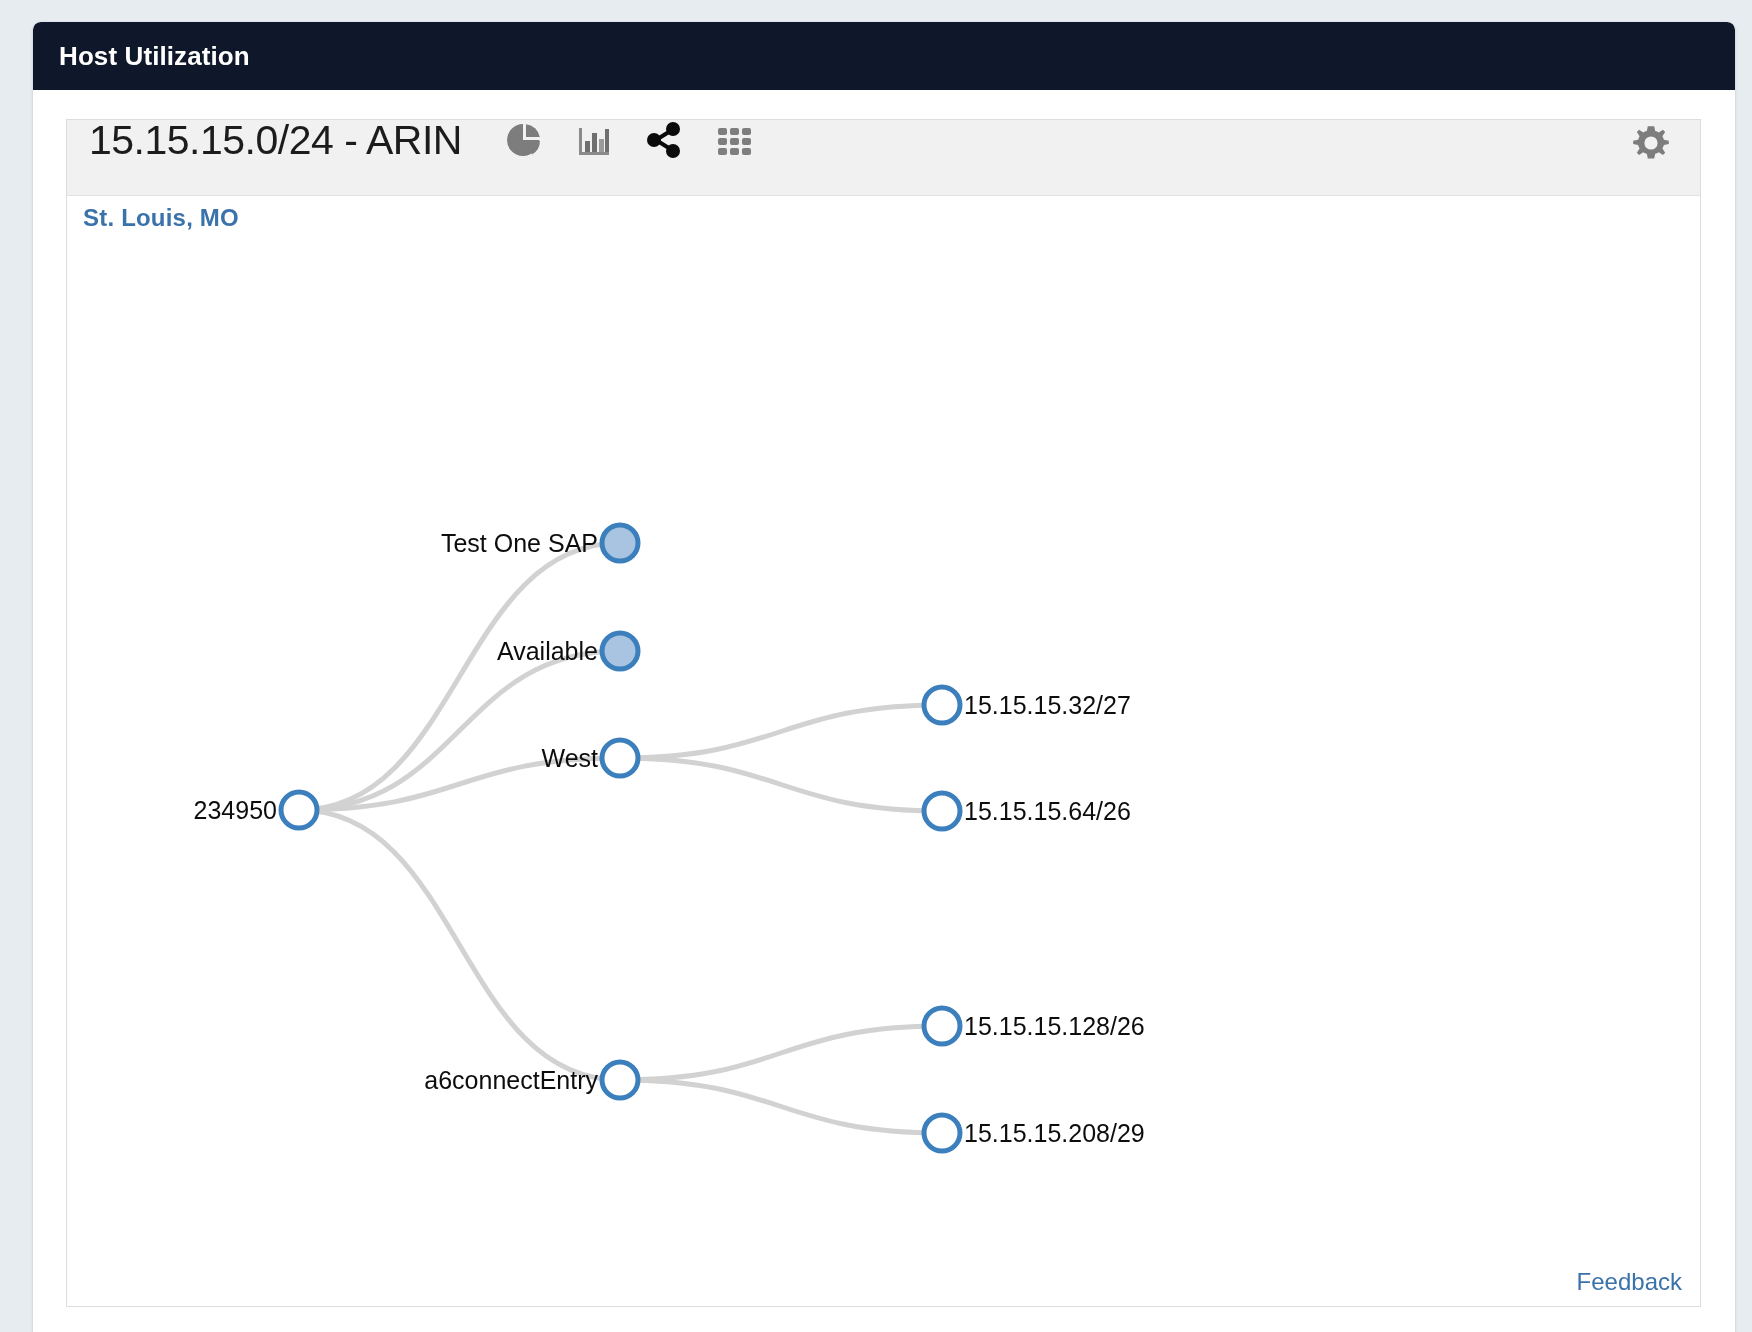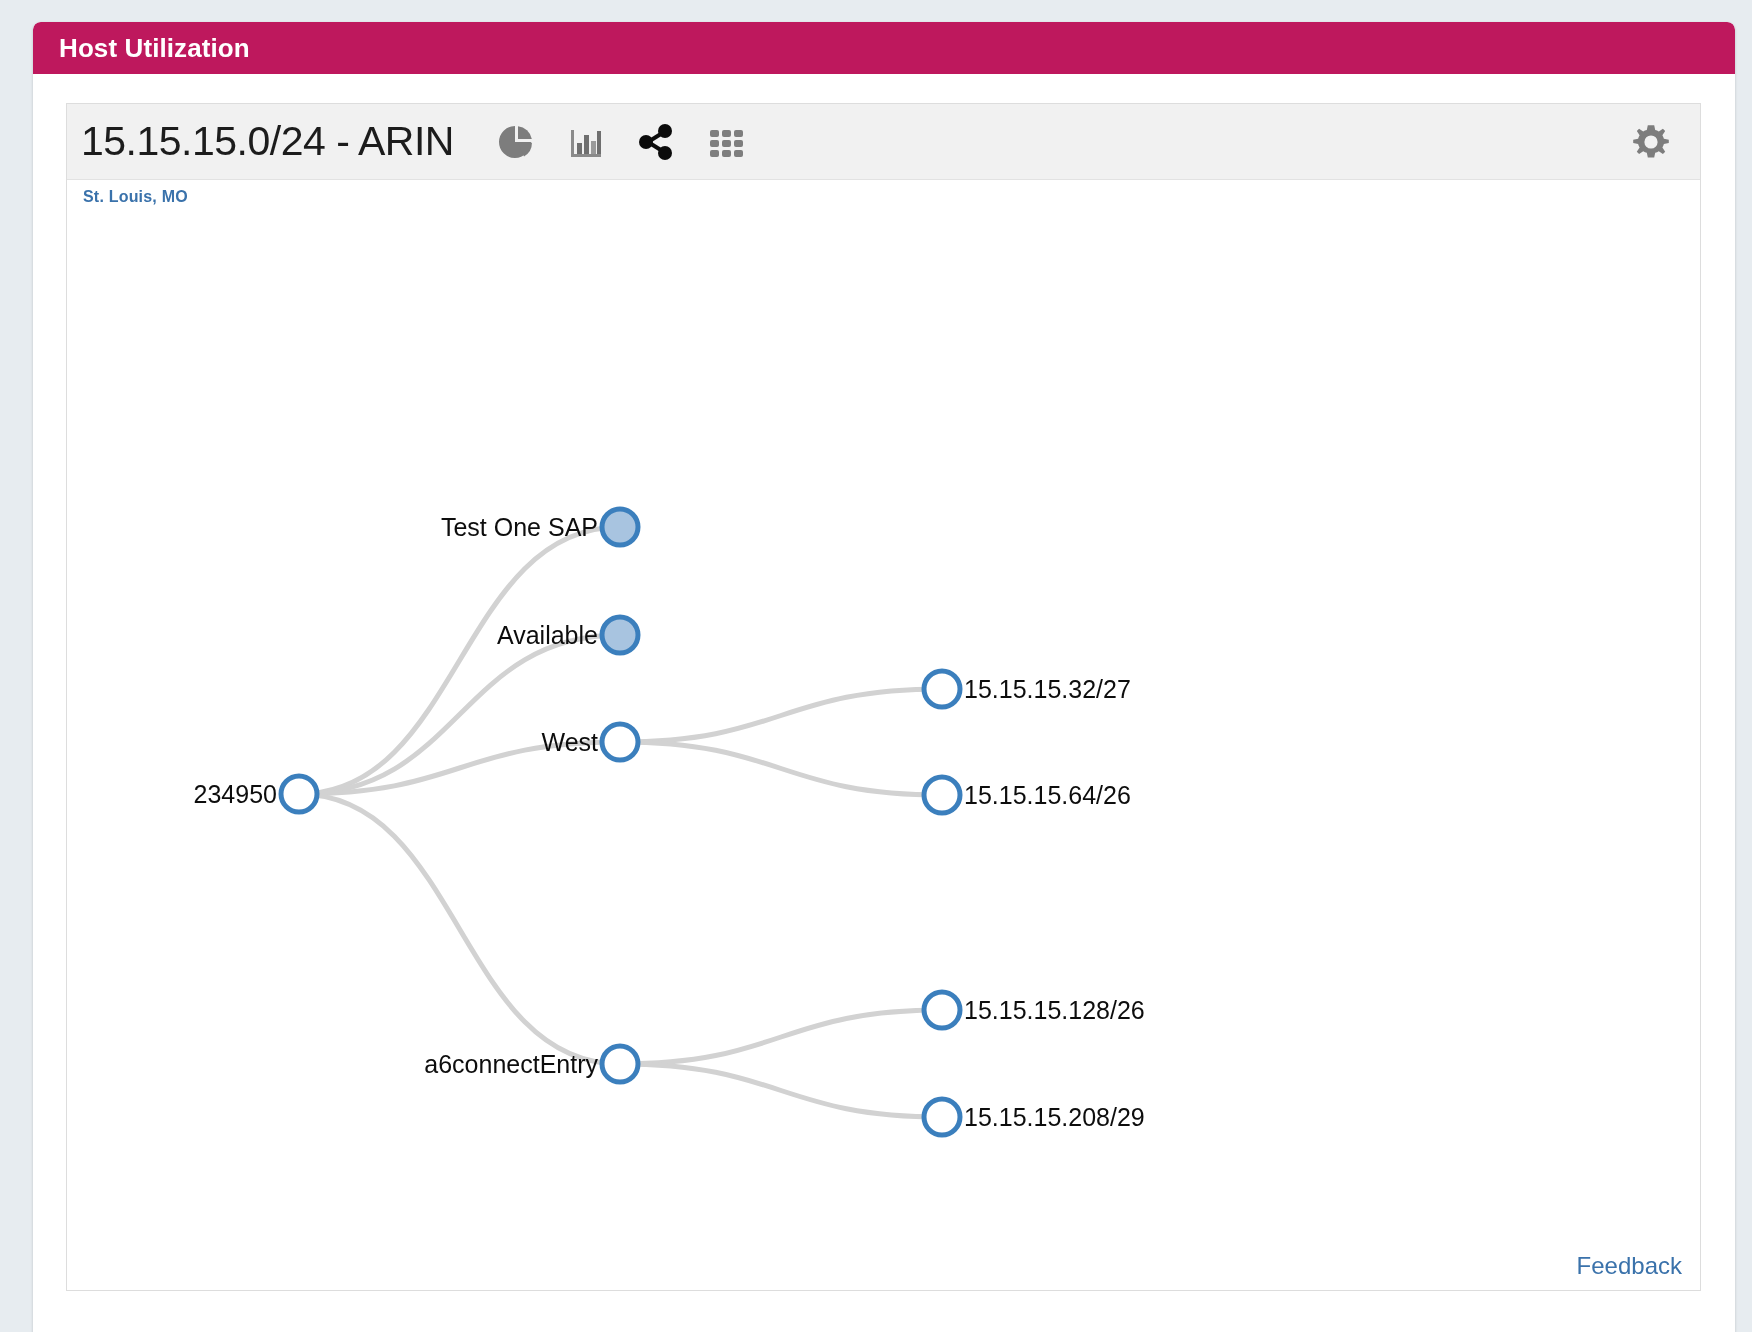--- a/index.html
+++ b/index.html
@@ -27,22 +27,22 @@
     top: 22px;
     width: 1702px;
     height: 1330px;
     background: #ffffff;
     border-radius: 8px 8px 0 0;
     box-shadow: 0 1px 3px rgba(0,0,0,0.18);
     overflow: hidden;
   }
 
   .panel-header {
-    height: 52px;
-    background: #be185d;
+    height: 68px;
+    background: #0f172a;
     border-radius: 7px 7px 0 0;
     display: flex;
     align-items: center;
     padding: 0 26px;
     box-sizing: border-box;
   }
   .panel-header-title {
     color: #ffffff;
     font-size: 26px;
     font-weight: bold;
@@ -67,22 +67,22 @@
     border: 1px solid #dddddd;
     box-sizing: border-box;
     overflow: hidden;
   }
 
   .card-toolbar {
     height: 76px;
     background: #f1f1f1;
     border-bottom: 1px solid #e2e2e2;
     display: flex;
-    align-items: center;
-    padding: 0 26px 0 14px;
+    align-items: flex-start;
+    padding: 0 26px 0 22px;
     box-sizing: border-box;
   }
 
   .card-title {
     font-size: 41px;
     color: #1c1c1c;
     font-weight: normal;
     white-space: nowrap;
     line-height: 1;
     margin-right: 42px;
@@ -111,21 +111,21 @@
     width: 46px;
     height: 46px;
     cursor: pointer;
   }
 
   
   .card-subtitle {
     position: absolute;
     left: 16px;
     top: 84px;
-    font-size: 16px;
+    font-size: 24px;
     color: #3a72ab;
     font-weight: bold;
     text-decoration: none;
     letter-spacing: 0.2px;
     cursor: pointer;
   }
 
   
   .tree-canvas {
     position: absolute;

